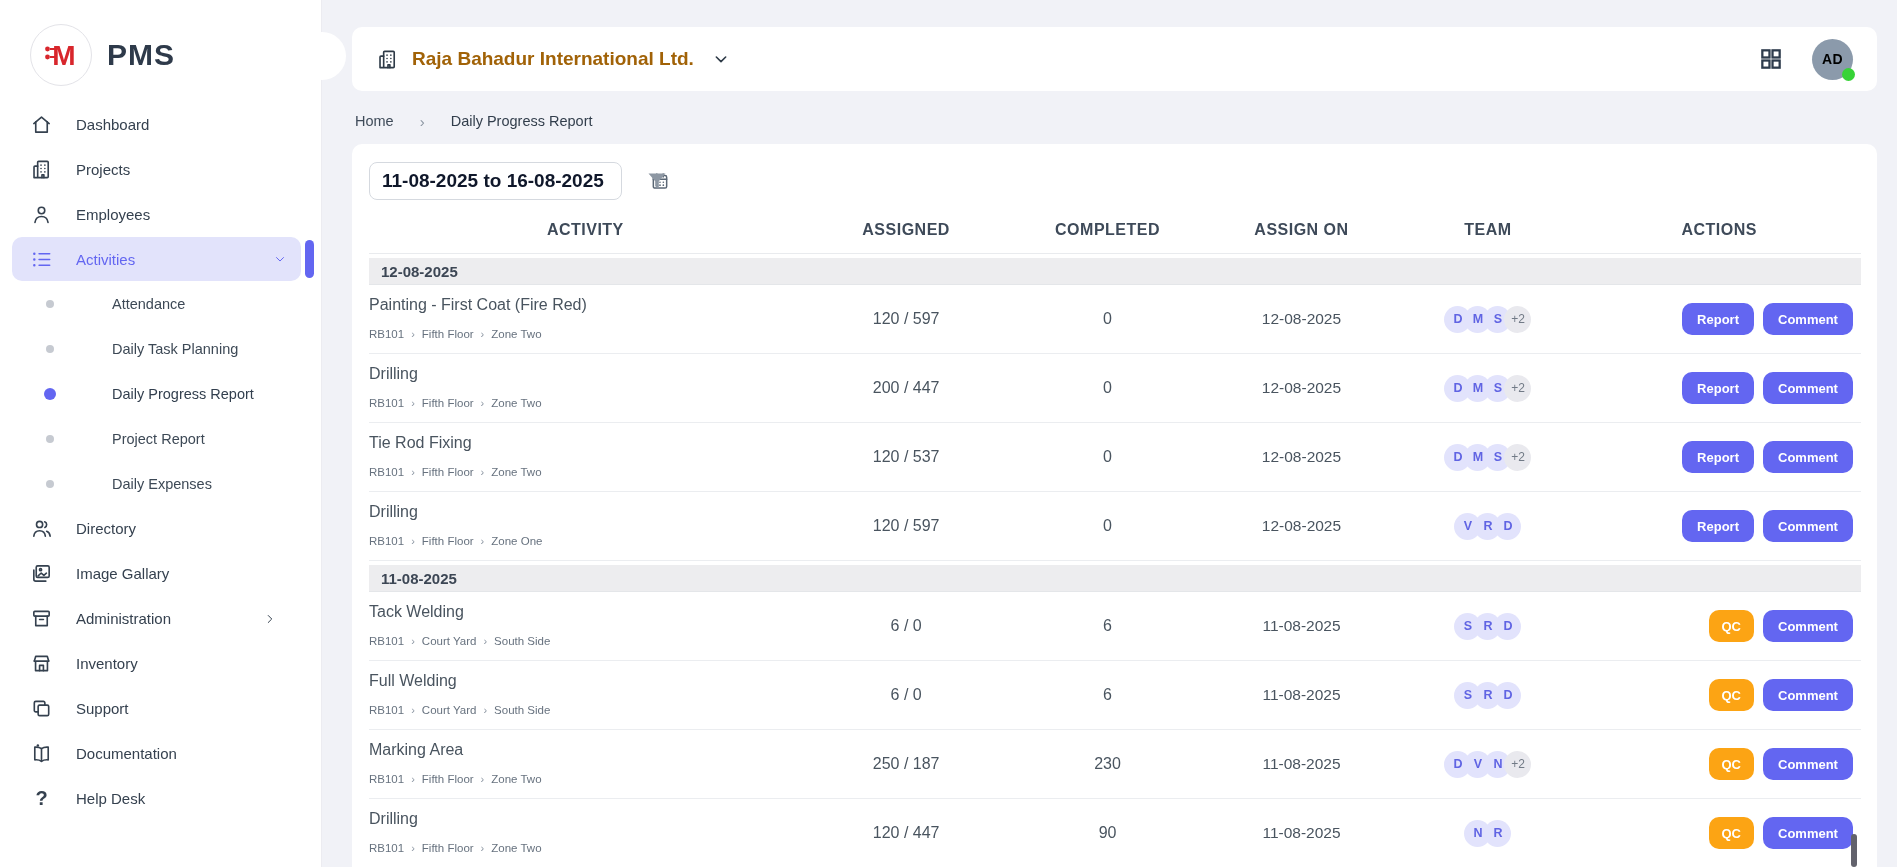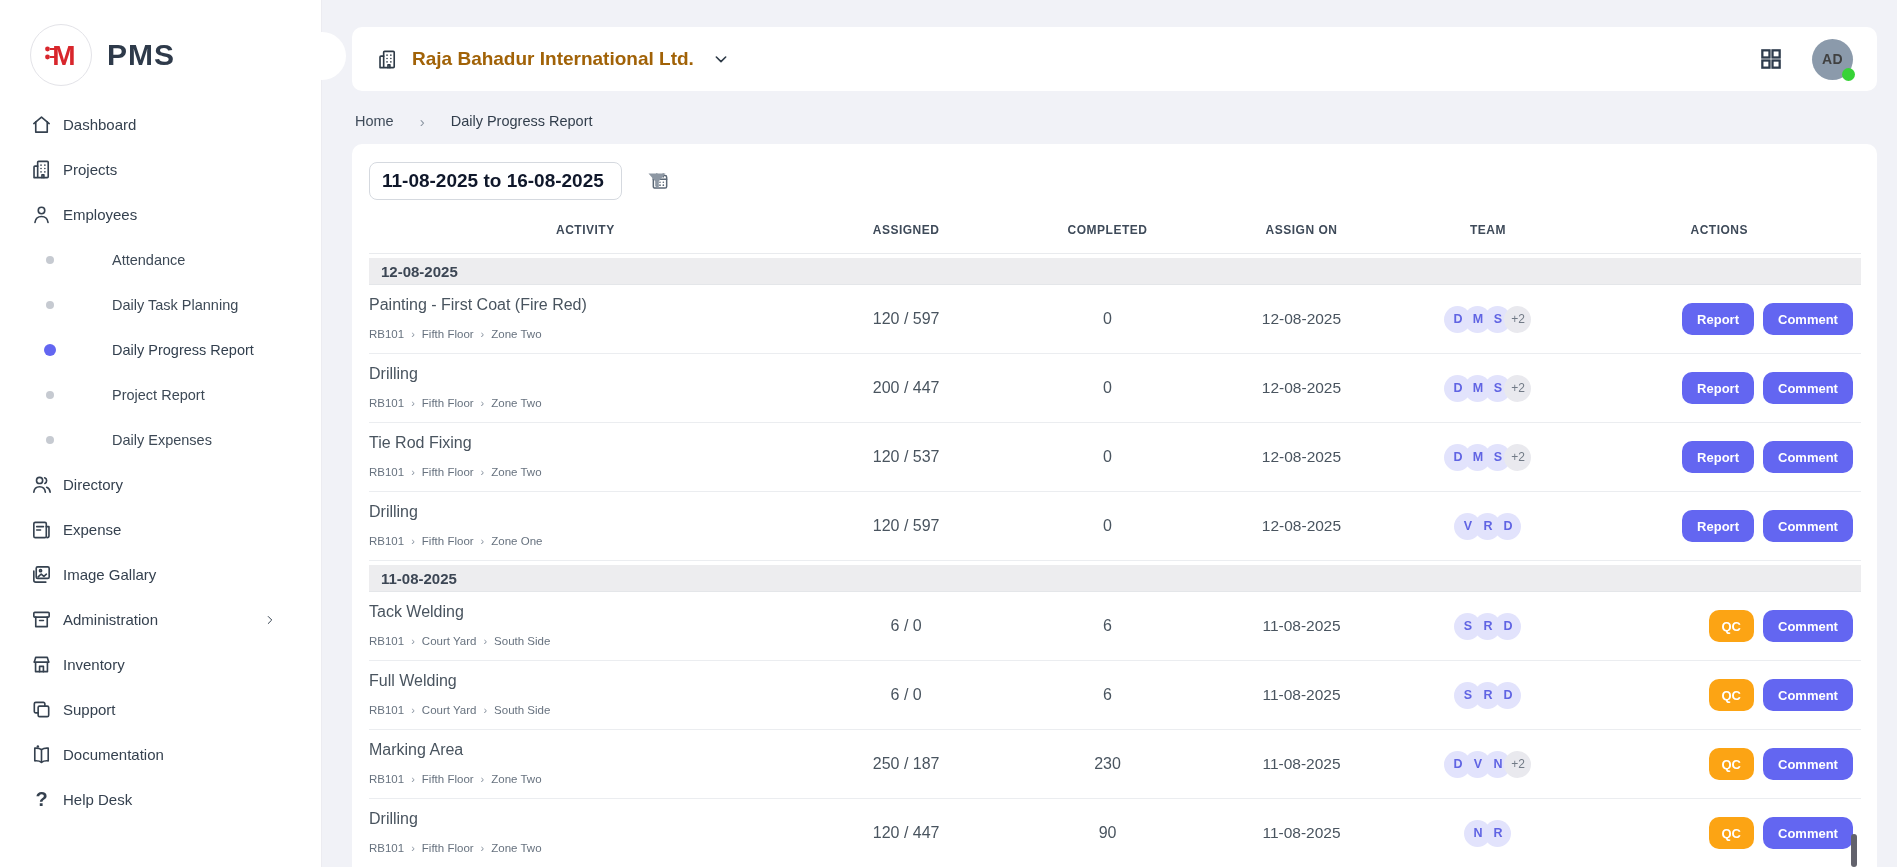--- a/index.html
+++ b/index.html
@@ -18,21 +18,21 @@
     padding-top:22px;
   }
   .logo-row { display:flex; align-items:center; gap:15px; padding:2px 20px 16px 30px; }
   .logo-circle {
     width:62px; height:62px; border-radius:50%; border:1px solid #e3e3e8;
     display:flex; align-items:center; justify-content:center; background:#fff;
   }
   .brand-name { font-size:30px; font-weight:bold; color:#2e3a4a; letter-spacing:1px; }
   .nav { display:flex; flex-direction:column; }
   .nav-item {
-    height:45px; display:flex; align-items:center; gap:10px;
+    height:45px; display:flex; align-items:center; gap:23px;
     padding:0 44px 0 30px; font-size:15px; color:#35414f; cursor:pointer;
     position:relative;
   }
   .nav-item .nicon { width:23px; height:23px; display:flex; align-items:center; justify-content:center; color:#35414f; }
   .nav-item .nicon svg { width:23px; height:23px; }
   .nav-item.active {
     background:#e2e3fb; color:#6366f1; border-radius:10px;
     margin:0 20px 0 12px; padding:0 14px 0 18px; height:44px;
   }
   .nav-item.active .nicon { color:#6366f1; }
@@ -73,21 +73,21 @@
   .company-select { display:flex; align-items:center; gap:13px; cursor:pointer; }
   .company-select .bicon { width:23px; height:23px; color:#2e3a47; }
   .company-name { font-size:19px; font-weight:600; color:#a16207; }
   .company-select .cchev { width:16px; height:16px; color:#2e3a47; margin-left:6px; }
   .header-right { margin-left:auto; display:flex; align-items:center; gap:28px; }
   .grid-btn { background:none; border:none; cursor:pointer; width:26px; height:26px; color:#2e3c4d; }
   .grid-btn svg { width:26px; height:26px; }
   .avatar { position:relative; width:41px; height:41px; cursor:pointer; }
   .avatar-circle {
     width:41px; height:41px; border-radius:50%; background:#8b9aab;
-    color:#404040; font-size:14px; font-weight:bold;
+    color:#000000; font-size:14px; font-weight:bold;
     display:flex; align-items:center; justify-content:center; letter-spacing:0.5px;
   }
   .status-dot {
     position:absolute; right:-2px; bottom:-1px; width:13px; height:13px;
     border-radius:50%; background:#37d337;
   }
 
   .breadcrumb { display:flex; align-items:center; gap:26px; margin:22px 0 15px 3px; font-size:14.5px; flex-shrink:0; }
   .bc-home { color:#3f4b59; cursor:pointer; }
   .bc-sep { color:#8d97a3; font-size:15px; line-height:1; }
@@ -106,21 +106,21 @@
     border:none; outline:none; flex:1; font-size:19px; color:#0f172a;
     font-family:inherit; background:transparent;font-weight:bold;
   }
   .cal-icon { width:20px; height:20px; color:#5b6775; flex-shrink:0; cursor:pointer; }
   .funnel-btn { background:none; border:none; cursor:pointer; margin-left:23px; width:24px; height:24px; }
 
   
   .grid-cols { display:grid; grid-template-columns:29% 14% 13% 13% 12% 19%; }
   .thead-row { height:48px; align-items:center; border-bottom:1px solid #e9ebee; }
   .hcell {
-    text-align:center; font-size:12px; font-weight:600; color:#3e4a59;
+    text-align:center; font-size:16px; font-weight:600; color:#3e4a59;
     letter-spacing:0.5px; text-transform:uppercase;
   }
   .group-band {
     height:27px; background:#ededef; display:flex; align-items:center;
     padding-left:12px; font-size:15px; font-weight:bold; color:#3c4654;
     margin-top:4px; border-bottom:1px solid #e4e6e9;
   }
   .trow { height:69px; border-bottom:1px solid #ebedf0; align-items:center; }
   .cell.activity {
     height:100%; display:flex; flex-direction:column; justify-content:space-between;
@@ -190,20 +190,35 @@
       </div>
       <div class="nav-item">
         <span class="nicon">
           <svg fill="none" stroke="currentColor" stroke-width="1.7" stroke-linecap="round" stroke-linejoin="round" viewBox="0 0 24 24">
             <circle cx="12" cy="7.8" r="3.4"></circle>
             <path d="M5.2 20.2c.5-4 3.1-6.1 6.8-6.1s6.3 2.1 6.8 6.1"></path>
           </svg>
         </span>
         <span class="nlabel">Employees</span>
       </div>
+      <div class="nav-item active">
+        <span class="nicon">
+          <svg fill="none" stroke="currentColor" stroke-width="1.7" stroke-linecap="round" stroke-linejoin="round" viewBox="0 0 24 24">
+            <path d="M9.5 6h11M9.5 12h11M9.5 18h11"></path>
+            <path d="M4.5 6h.01M4.5 12h.01M4.5 18h.01" stroke-width="2.6"></path>
+          </svg>
+        </span>
+        <span class="nlabel">Activities</span>
+        <span class="nav-chevron">
+          <svg fill="none" stroke="currentColor" stroke-width="1.7" stroke-linecap="round" stroke-linejoin="round" viewBox="0 0 24 24">
+            <path d="M6 9.5l6 6 6-6"></path>
+          </svg>
+        </span>
+        <span class="active-bar"></span>
+      </div>
       <div class="sub-item">
         <span class="dot"></span>
         <span class="slabel">Attendance</span>
       </div>
       <div class="sub-item">
         <span class="dot"></span>
         <span class="slabel">Daily Task Planning</span>
       </div>
       <div class="sub-item active">
         <span class="dot"></span>
@@ -219,30 +234,20 @@
       </div>
       <div class="nav-item">
         <span class="nicon">
           <svg fill="none" stroke="currentColor" stroke-width="1.7" stroke-linecap="round" stroke-linejoin="round" viewBox="0 0 24 24">
             <circle cx="10" cy="7.8" r="3.2"></circle>
             <path d="M4 20c.4-3.6 2.7-5.6 6-5.6s5.6 2 6 5.6"></path>
             <path d="M15.3 5a3.2 3.2 0 0 1 .2 5.9M17.4 14.9c2.1.8 3.3 2.6 3.6 5.1"></path>
           </svg>
         </span>
         <span class="nlabel">Directory</span>
-      </div>
-      <div class="nav-item">
-        <span class="nicon">
-          <svg fill="none" stroke="currentColor" stroke-width="1.7" stroke-linecap="round" stroke-linejoin="round" viewBox="0 0 24 24">
-            <rect x="4" y="4.5" width="13" height="16" rx="1.5"></rect>
-            <path d="M7 9h7M7 12.5h4"></path>
-            <path d="M17 9h2.8v9.5a2 2 0 0 1-2 2"></path>
-          </svg>
-        </span>
-        <span class="nlabel">Expense</span>
       </div>
       <div class="nav-item">
         <span class="nicon">
           <svg fill="none" stroke="currentColor" stroke-width="1.7" stroke-linecap="round" stroke-linejoin="round" viewBox="0 0 24 24">
             <rect x="6.5" y="4" width="13.5" height="12" rx="1.5"></rect>
             <circle cx="11" cy="8" r="1.1"></circle>
             <path d="M8.5 14.5l3.2-3 2.8 2.4 2.6-2.2"></path>
             <path d="M4 8.5V18a2 2 0 0 0 2 2h10.5"></path>
           </svg>
         </span>

